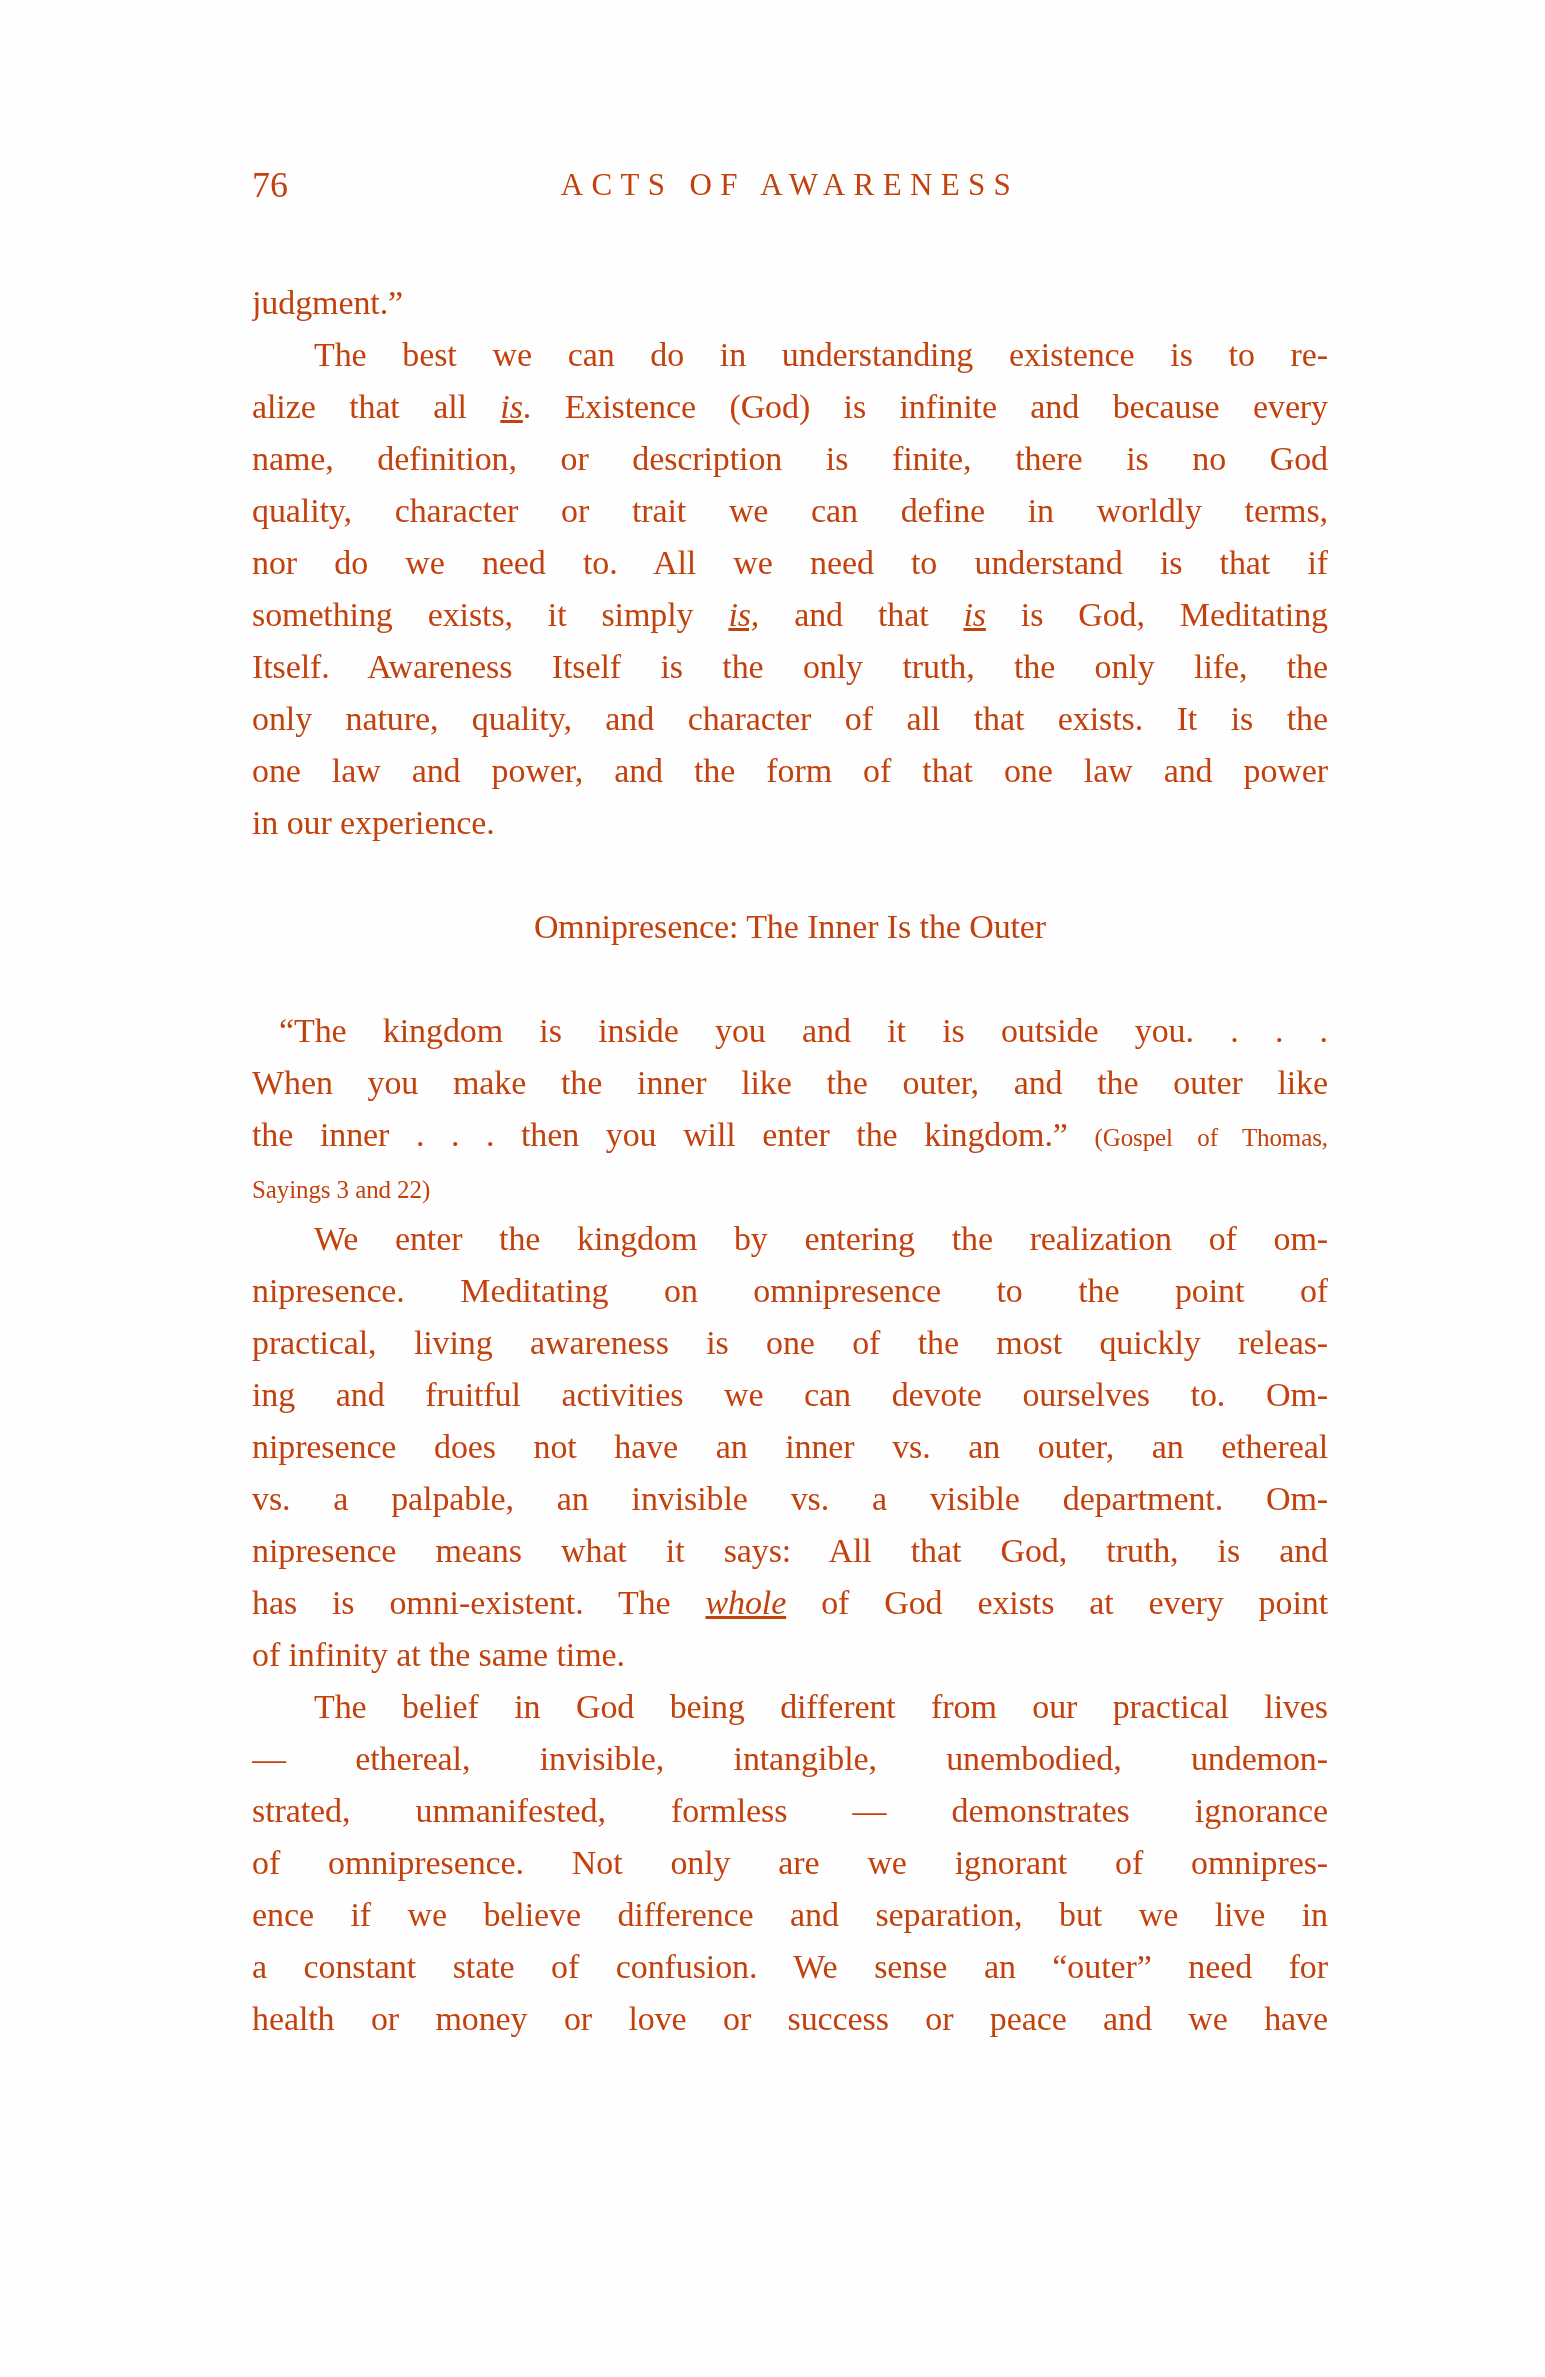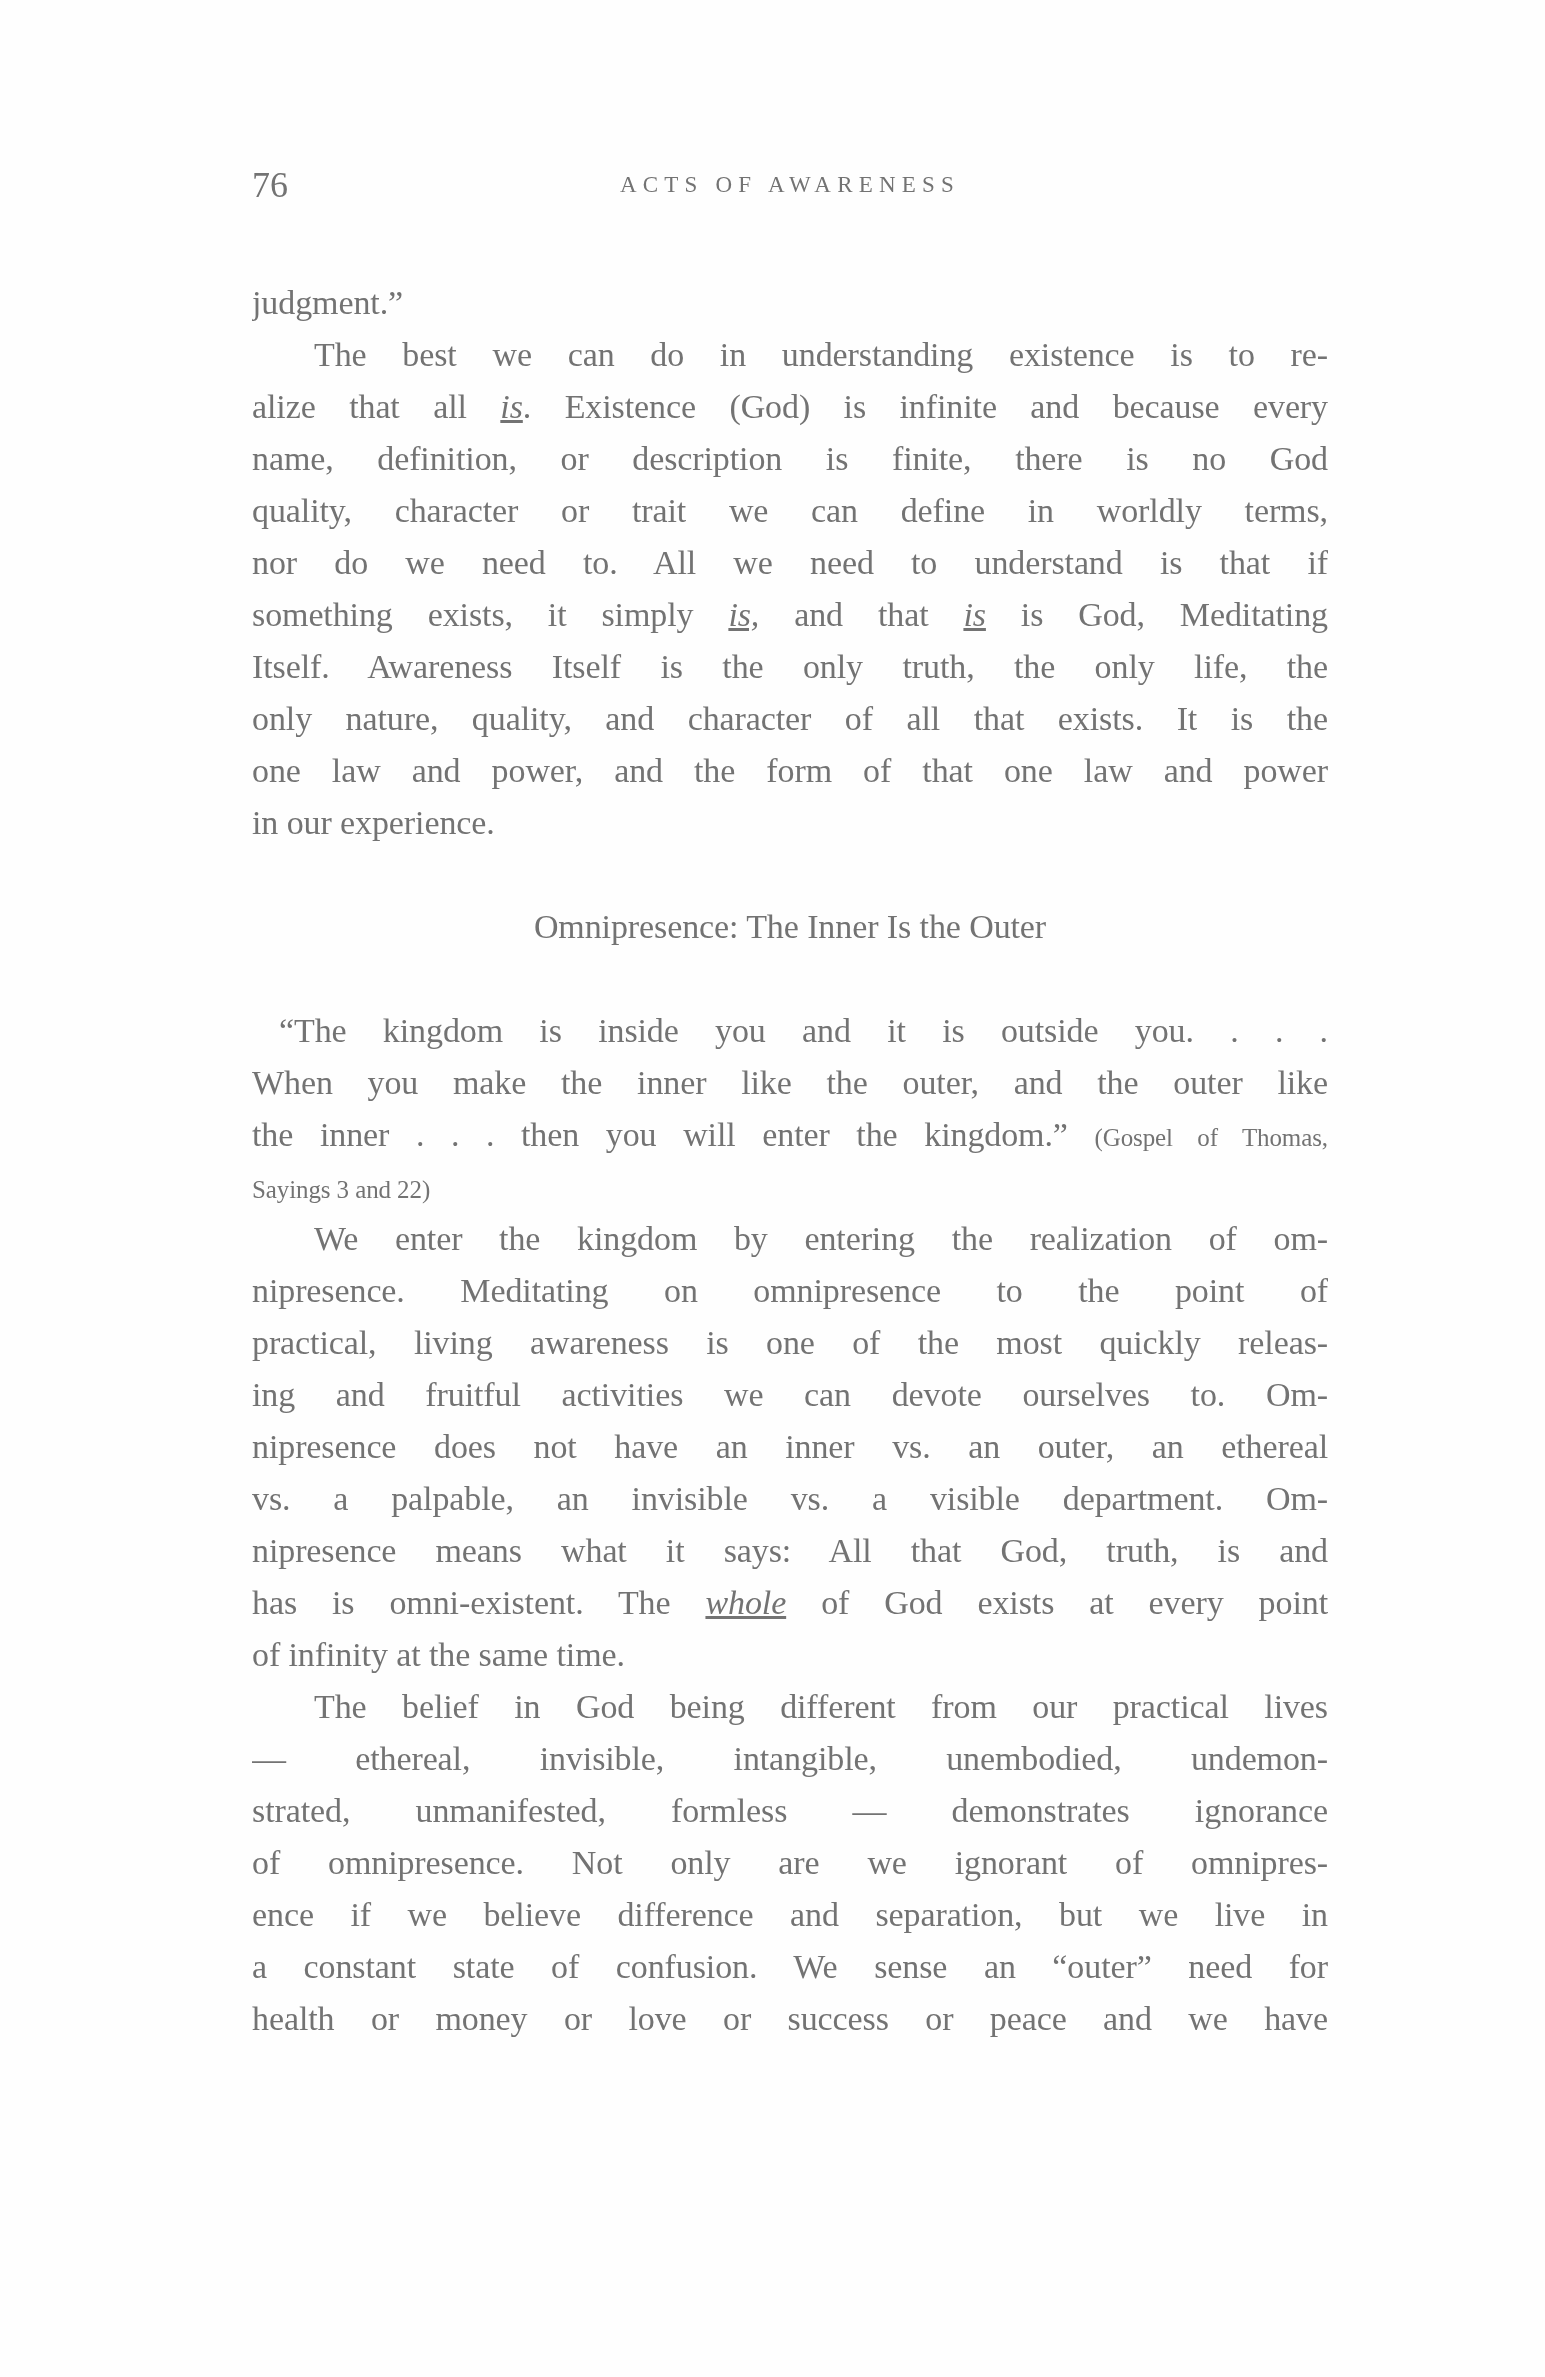--- a/index.html
+++ b/index.html
@@ -5,36 +5,36 @@
   html, body { margin: 0; padding: 0; }
   body {
     width: 1546px; height: 2378px;
     background: #ffffff;
     font-family: "Liberation Serif", "DejaVu Serif", serif;
   }
   .page {
     position: relative;
     width: 1546px; height: 2378px;
     background: #fefefe;
-    color: #737373;
+    color: #c2410c;
     overflow: hidden;
   }
   .running-head {
     position: absolute;
     left: 252px; top: 163px;
     width: 1076px; height: 44px;
   }
   .page-num {
     position: absolute; left: 0; top: 0;
     font-size: 36px; line-height: 44px;
   }
   .running-title {
     display: block;
     text-align: center;
-    font-size: 23px; line-height: 44px;
+    font-size: 31px; line-height: 44px;
     letter-spacing: 0.27em;
     white-space: nowrap;
   }
   .text-block {
     position: absolute;
     left: 252px; top: 277px;
     width: 1076px;
   }
   .line {
     height: 52px;

